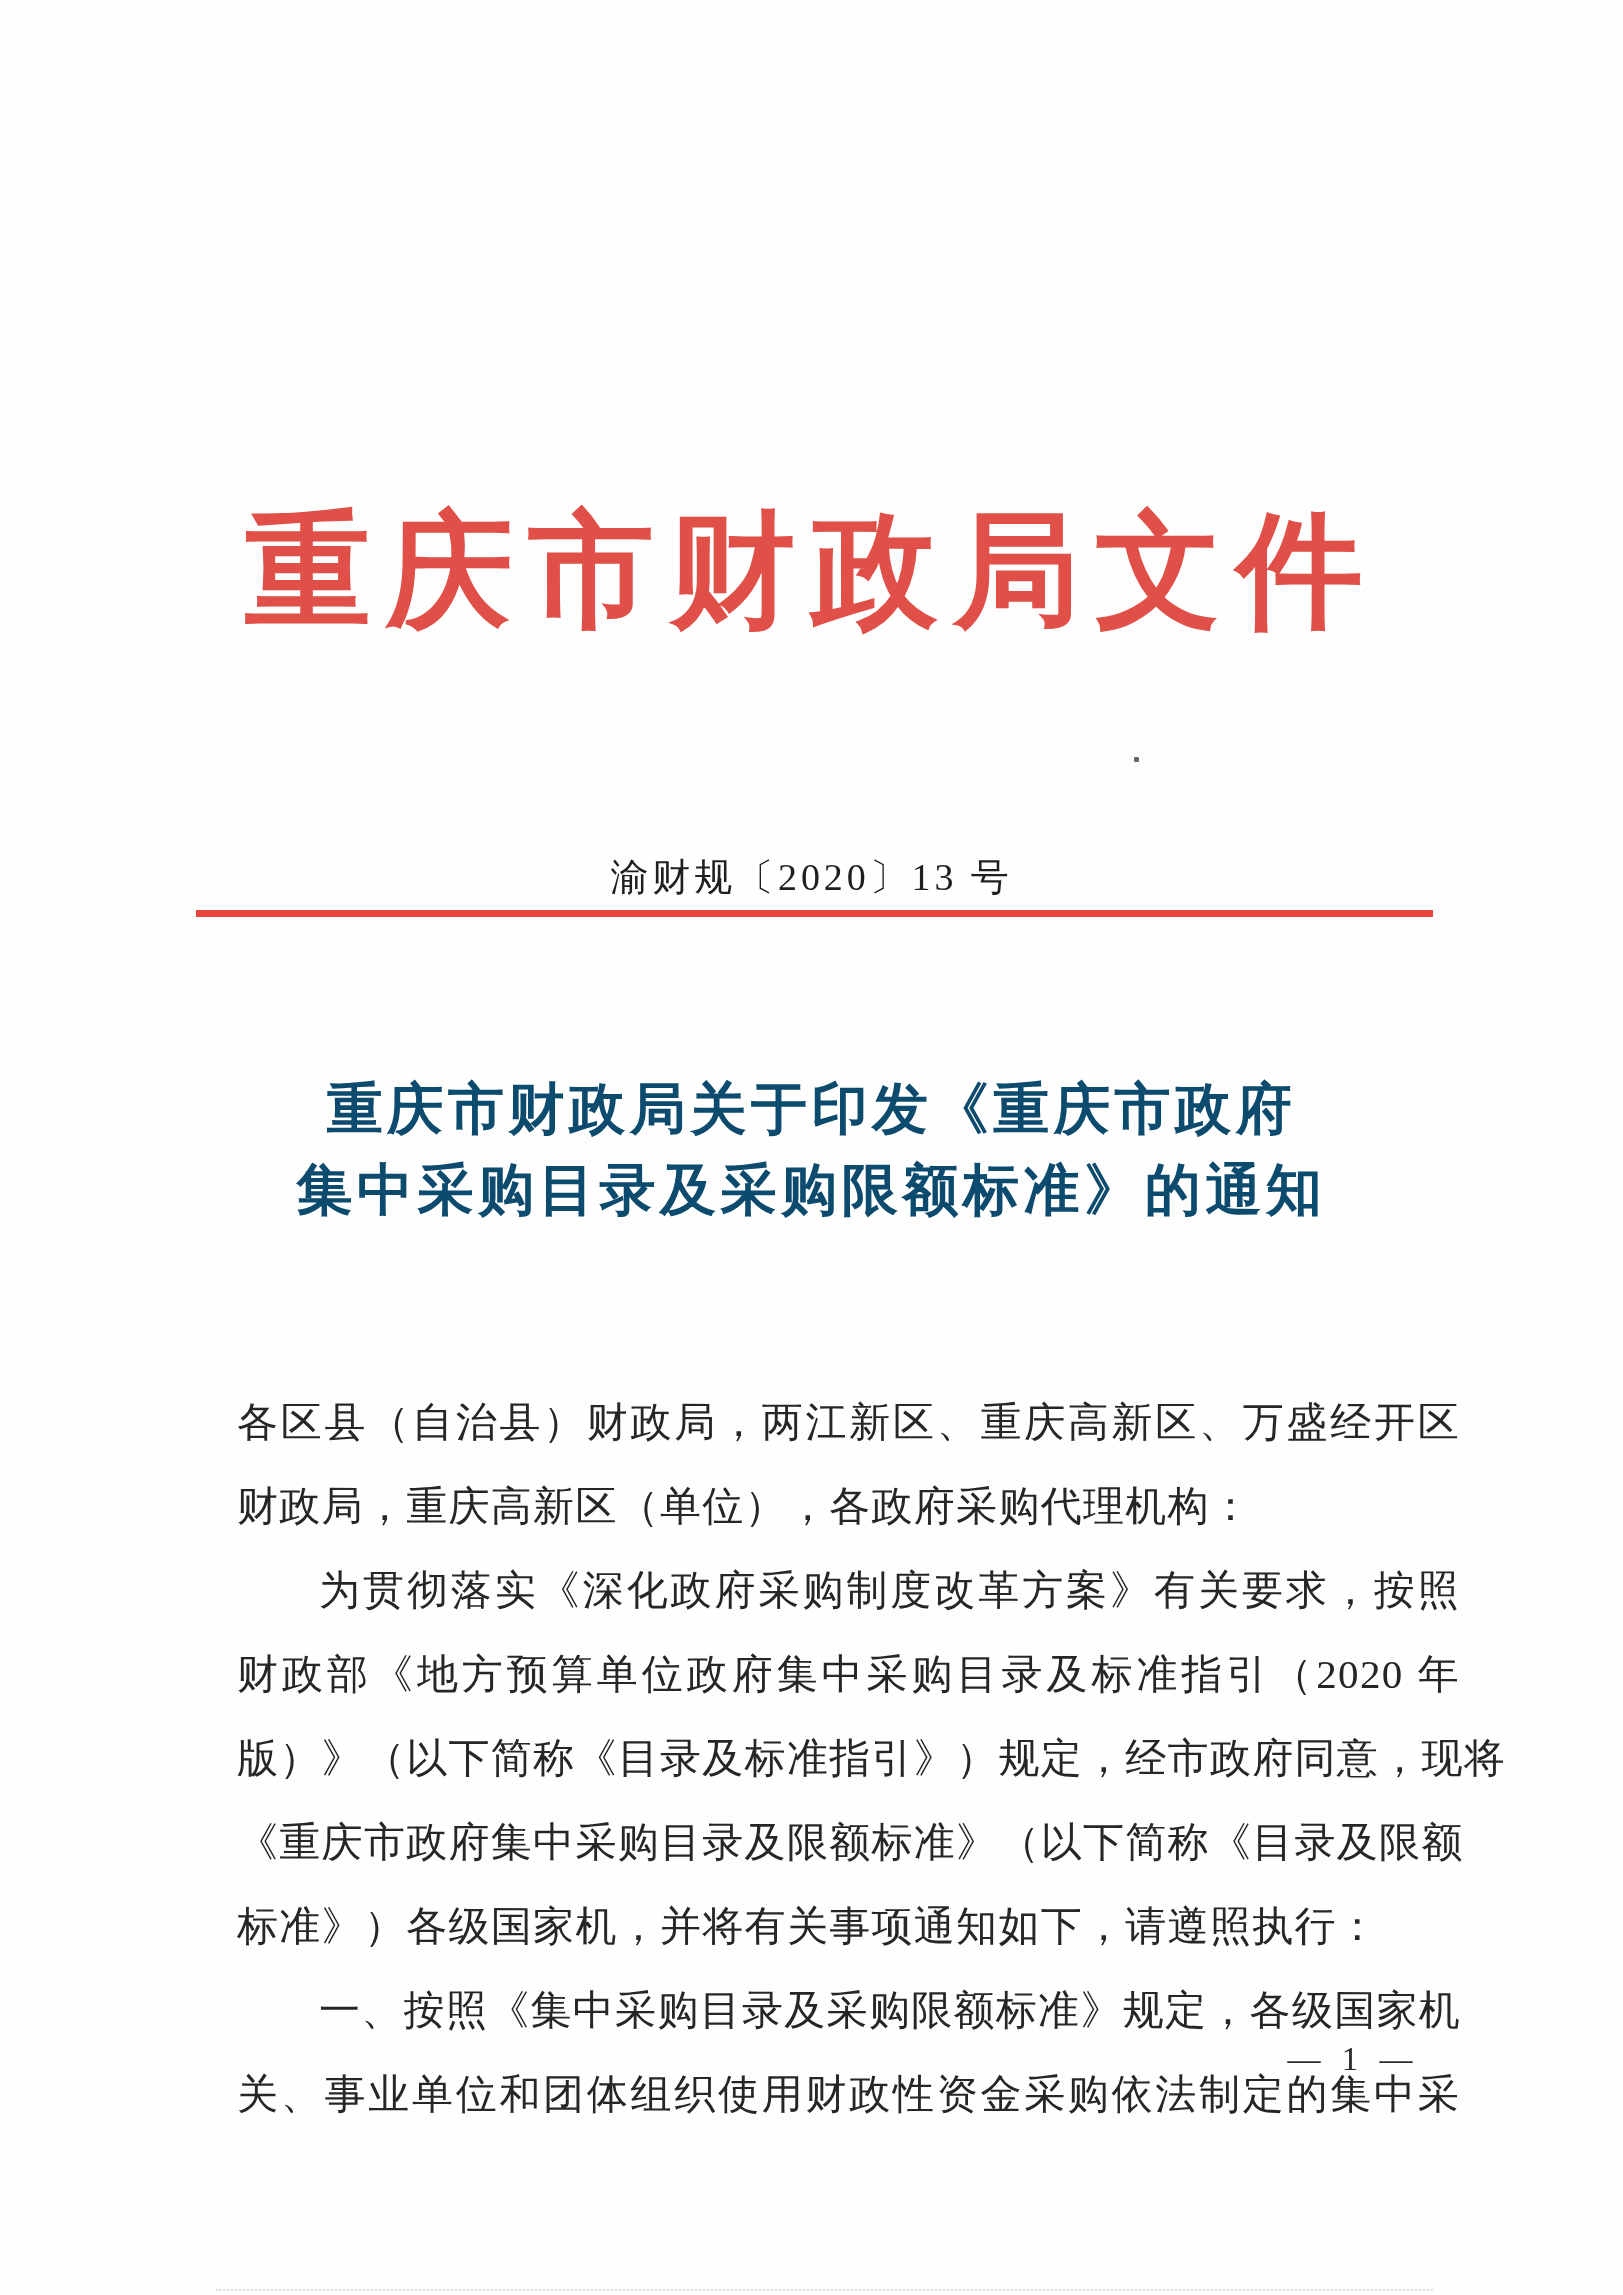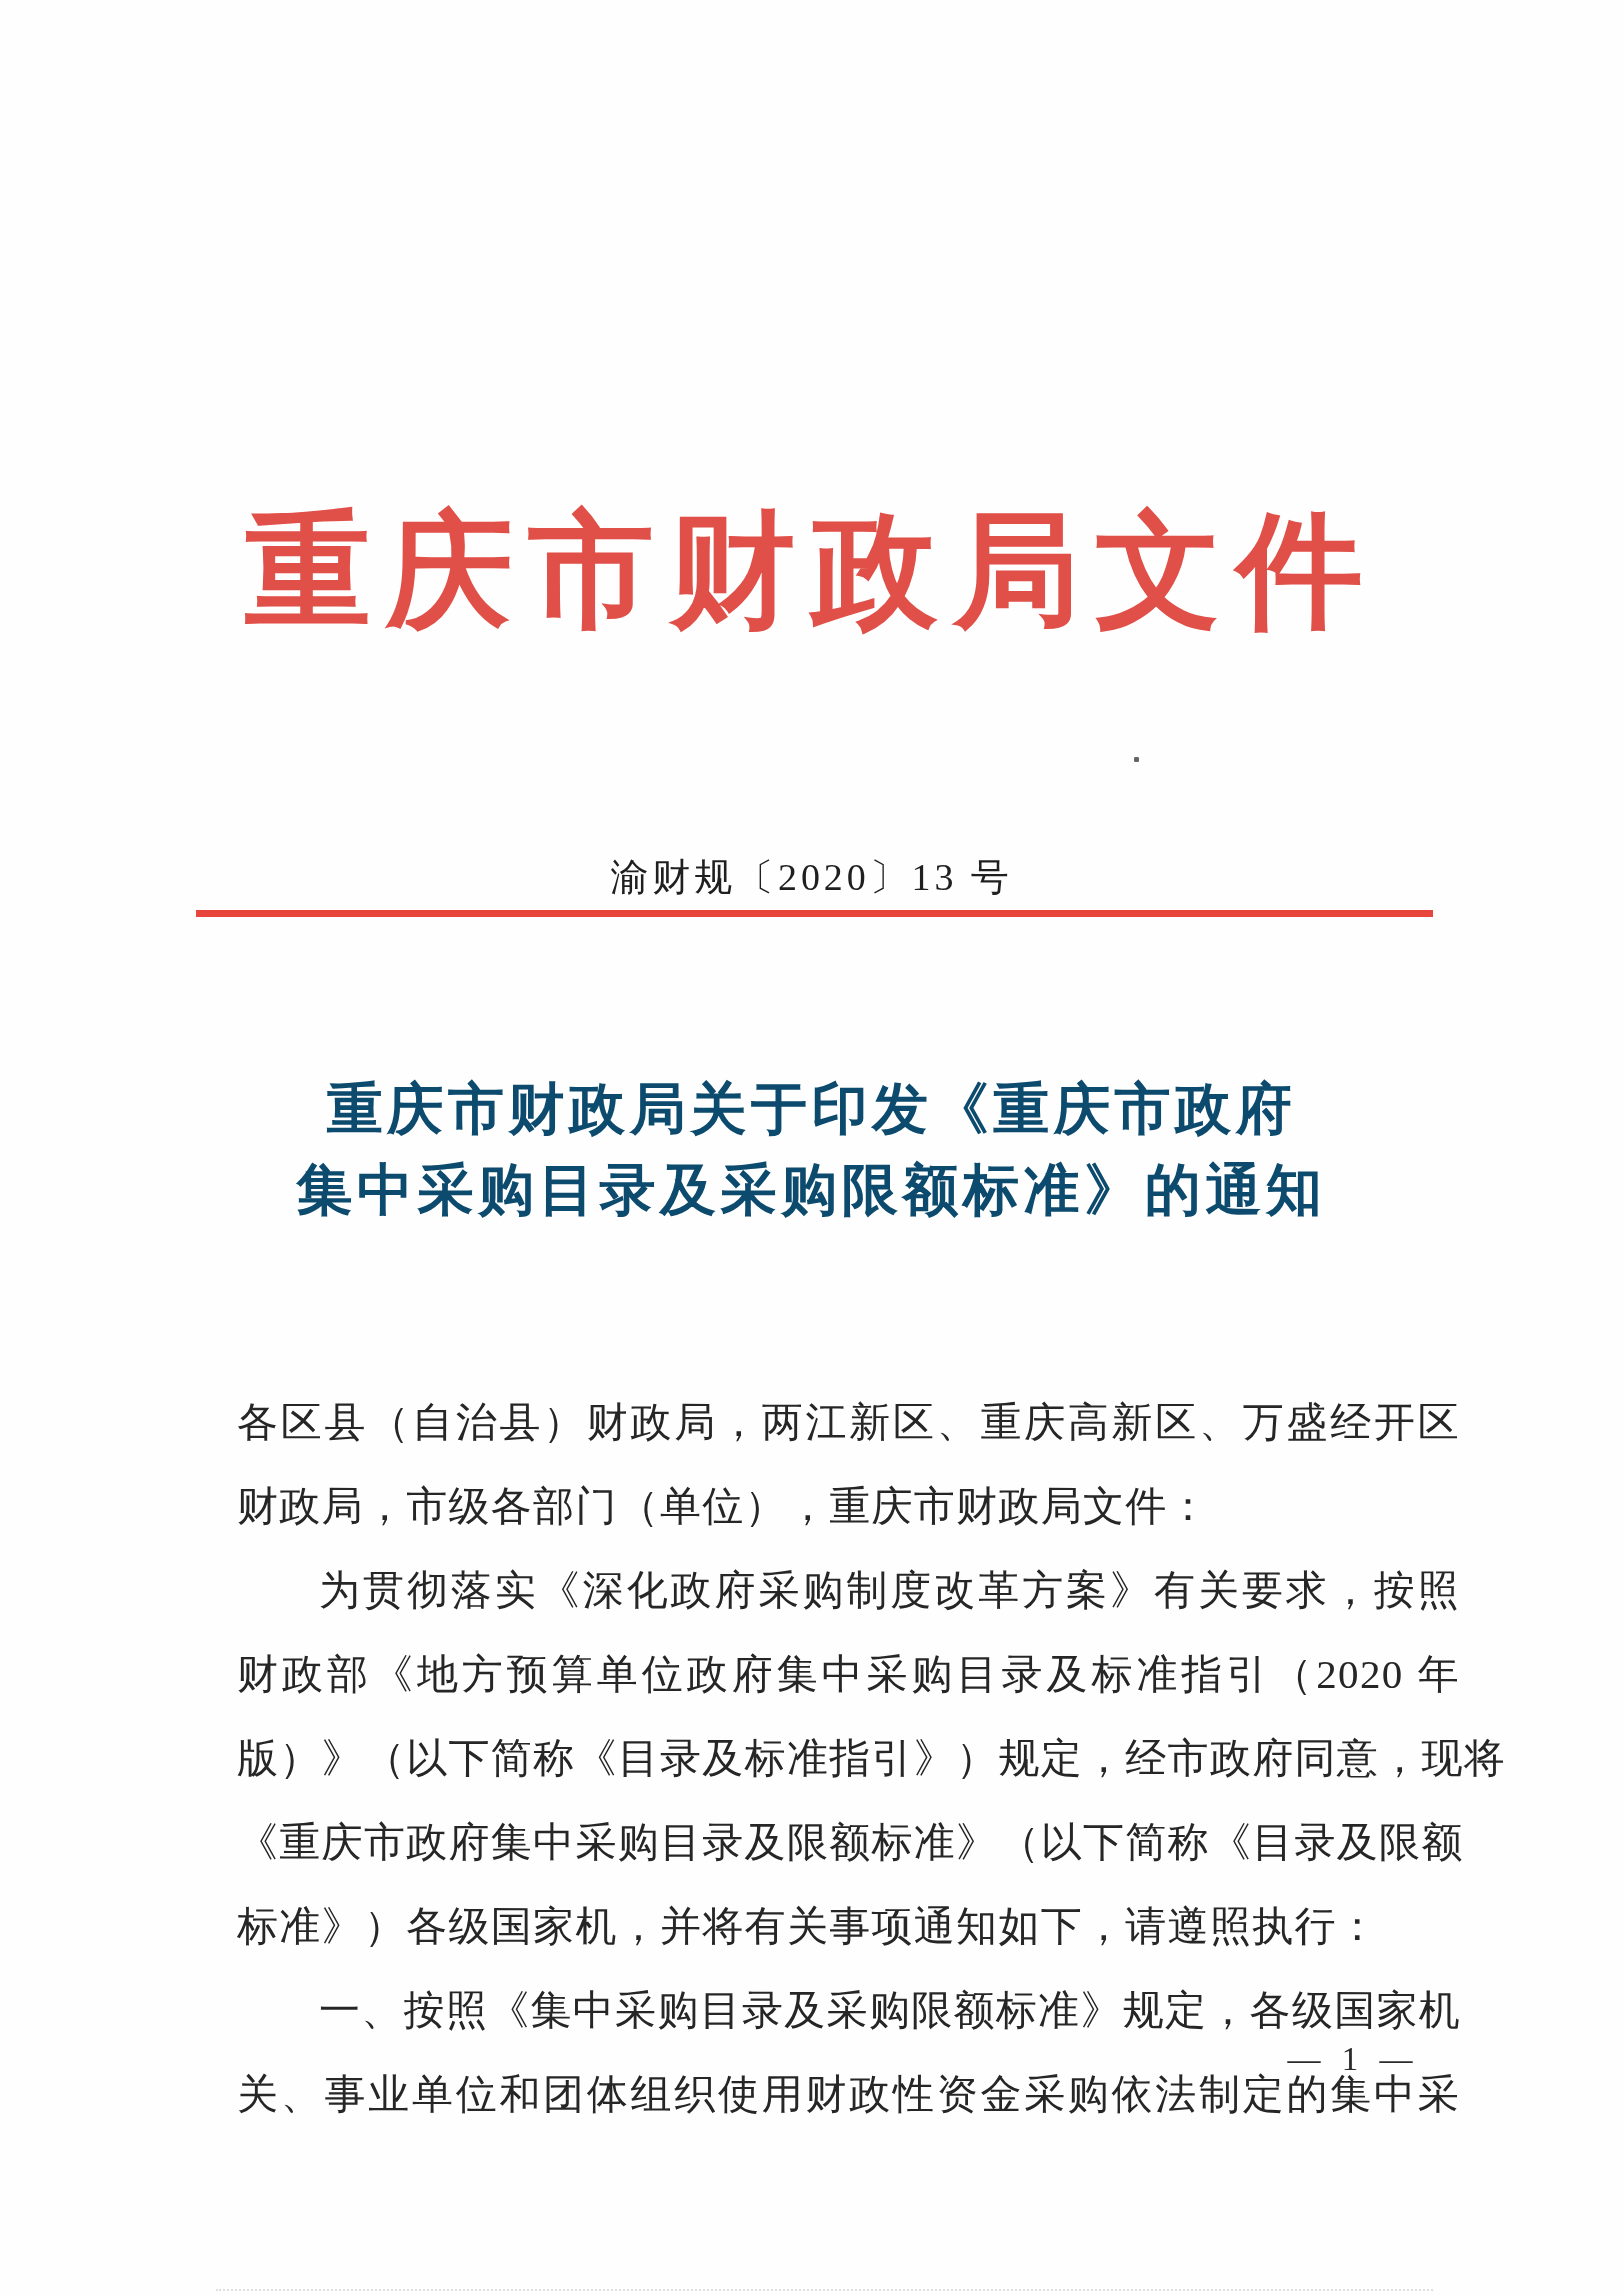--- a/index.html
+++ b/index.html
@@ -133,21 +133,21 @@
 
   <div class="red-rule"></div>
 
   <div class="heading">
     <div>重庆市财政局关于印发《重庆市政府</div>
     <div>集中采购目录及采购限额标准》的通知</div>
   </div>
 
   <div class="body-text">
     <p class="line">各区县（自治县）财政局，两江新区、重庆高新区、万盛经开区</p>
-    <p class="line short">财政局，市级各部门（单位），重庆市财政局文件：</p>
+    <p class="line short">财政局，重庆高新区（单位），各政府采购代理机构：</p>
     <p class="line indent">为贯彻落实《深化政府采购制度改革方案》有关要求，按照</p>
     <p class="line">财政部《地方预算单位政府集中采购目录及标准指引（2020 年</p>
     <p class="line">版）》（以下简称《目录及标准指引》）规定，经市政府同意，现将</p>
     <p class="line">《重庆市政府集中采购目录及限额标准》（以下简称《目录及限额</p>
     <p class="line short">标准》）各级国家机，并将有关事项通知如下，请遵照执行：</p>
     <p class="line indent">一、按照《集中采购目录及采购限额标准》规定，各级国家机</p>
     <p class="line">关、事业单位和团体组织使用财政性资金采购依法制定的集中采</p>
   </div>
 
   <div class="page-number">— 1 —</div>

